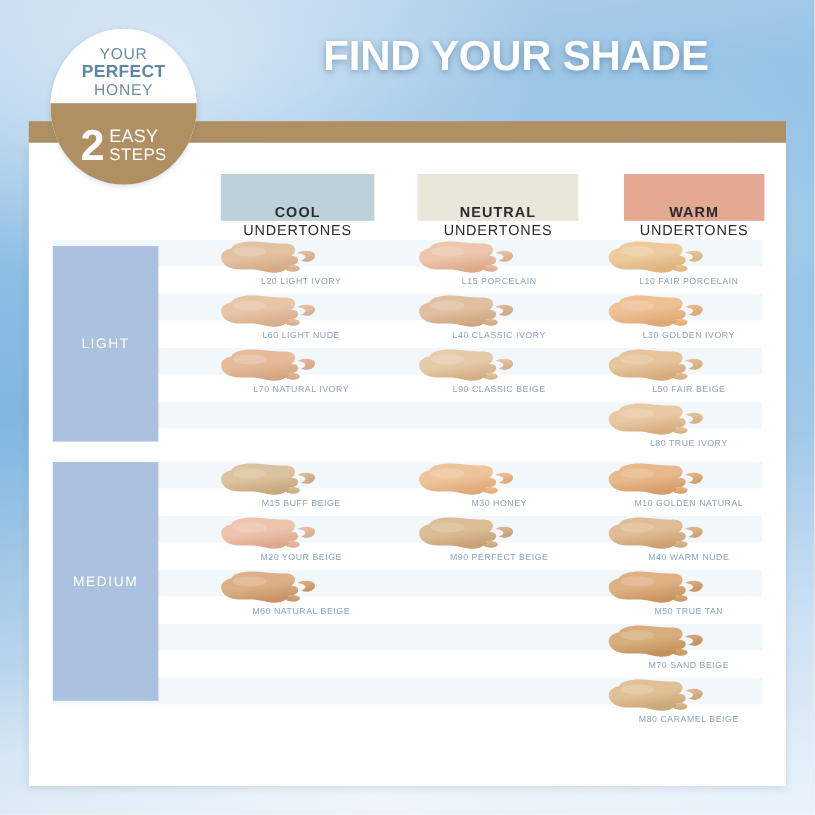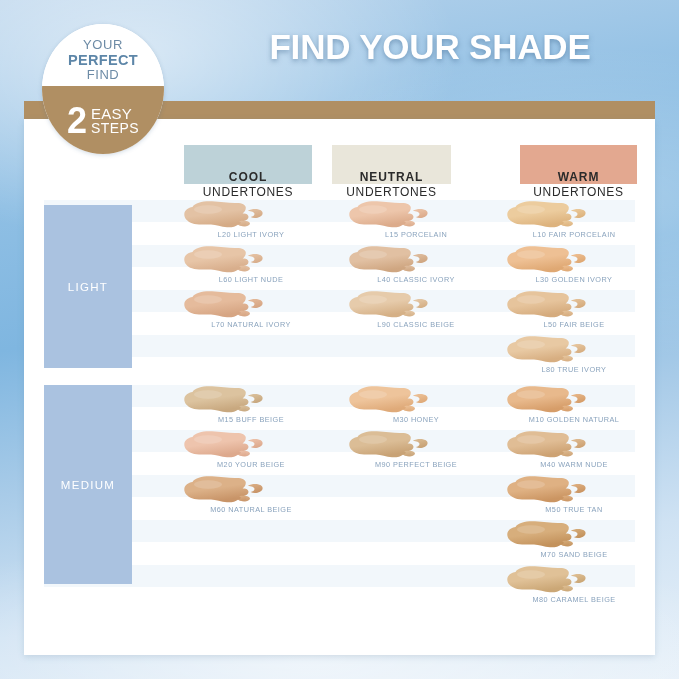--- a/index.html
+++ b/index.html
@@ -561,35 +561,35 @@
         </div>
         <div class="shade-label" style="color: rgb(138, 163, 189);">M80 CARAMEL BEIGE</div>
       </div>
     </div>
 
   <div id="headers-layer">
       <div class="undertone-box" style="left: 184px; width: 128px; background: rgb(189, 210, 216);">
         <div class="ut-strong">COOL</div>
         <div class="ut-light">UNDERTONES</div>
       </div>
-      <div class="undertone-box" style="left: 332px; width: 119px; background: rgb(233, 230, 218);">
+      <div class="undertone-box" style="left: 348px; width: 134px; background: rgb(233, 230, 218);">
         <div class="ut-strong">NEUTRAL</div>
         <div class="ut-light">UNDERTONES</div>
       </div>
       <div class="undertone-box" style="left: 520px; width: 117px; background: rgb(227, 168, 144);">
         <div class="ut-strong">WARM</div>
         <div class="ut-light">UNDERTONES</div>
       </div>
     </div>
 
   <div id="badge">
     <div id="badge-top">
       <div class="badge-l1">YOUR</div>
       <div class="badge-l2">PERFECT</div>
-      <div class="badge-l3">FIND</div>
+      <div class="badge-l3">HONEY</div>
     </div>
     <div id="badge-bottom">
       <div id="badge-num">2</div>
       <div id="badge-words">
         <div class="badge-w1">EASY</div>
         <div class="badge-w2">STEPS</div>
       </div>
     </div>
   </div>
 

